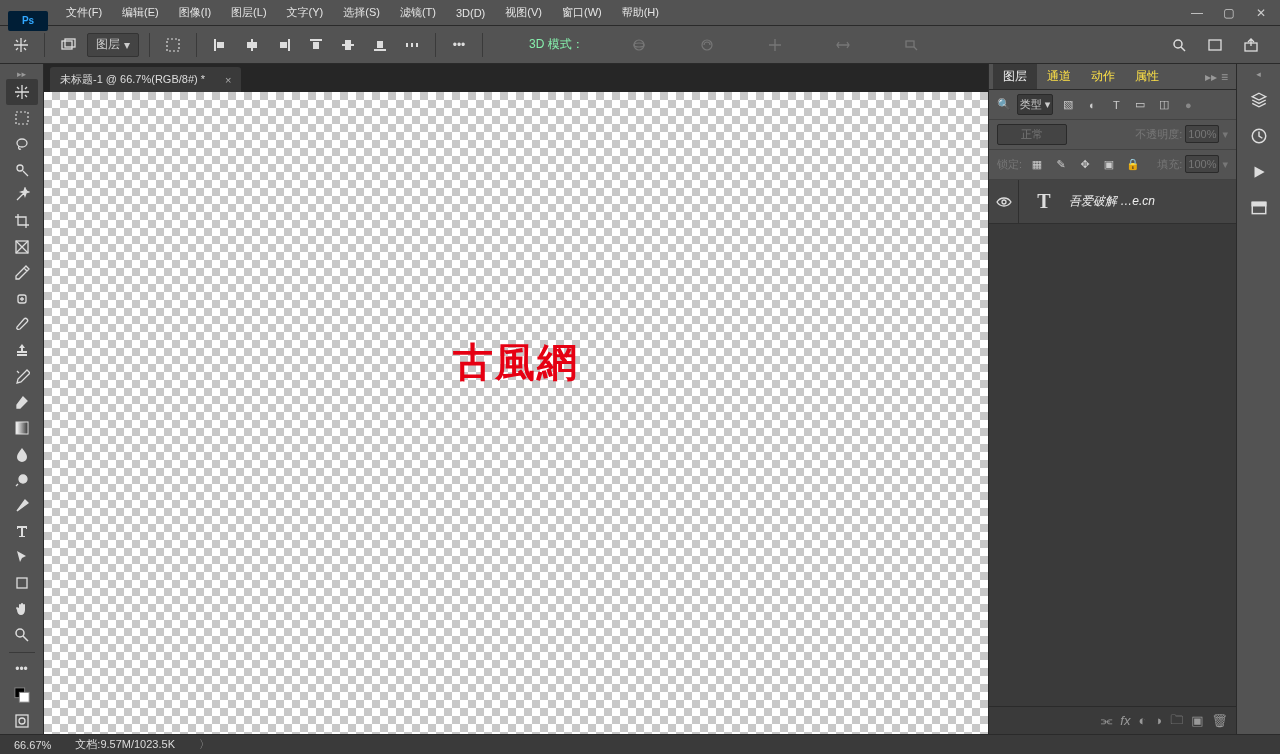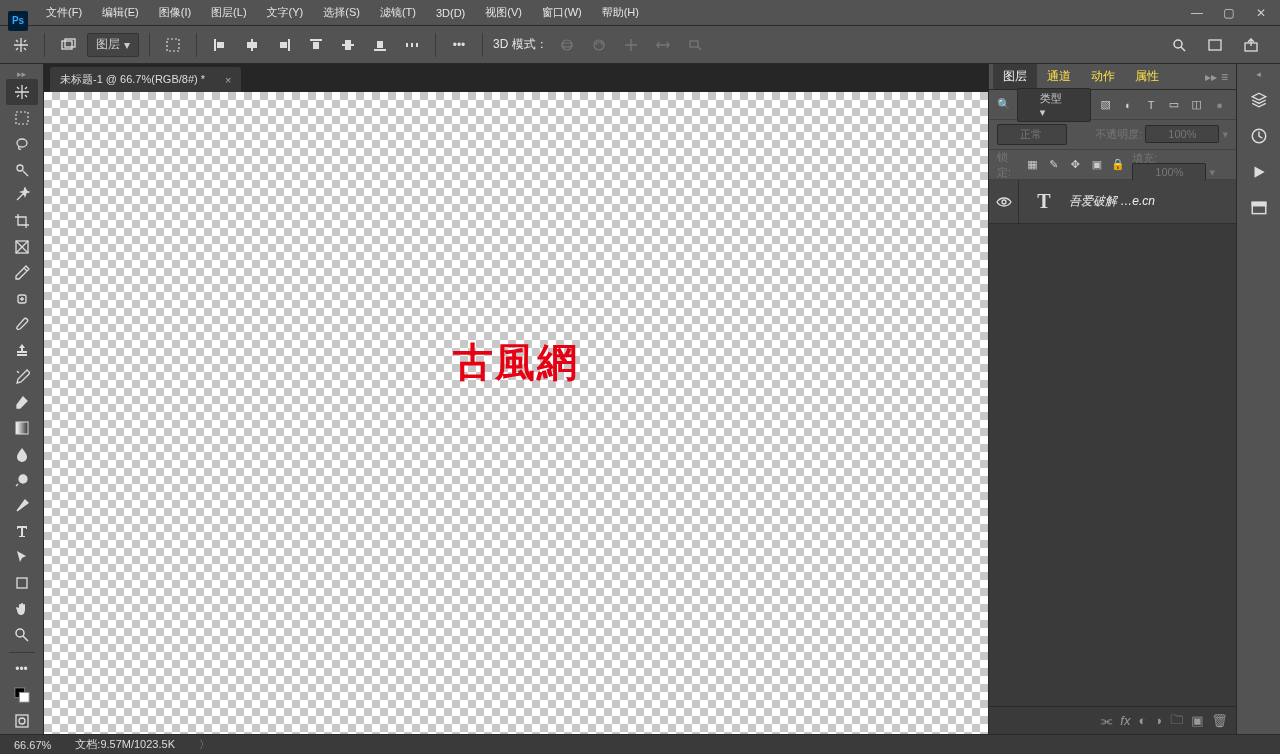--- a/index.html
+++ b/index.html
@@ -1,18 +1,18 @@
 <!DOCTYPE html>
 <html><head>
 <meta charset="utf-8">
 <style>
 * { margin:0; padding:0; box-sizing:border-box; font-family:"Microsoft YaHei",Arial,sans-serif; user-select:none; }
 body { width:1280px; height:754px; background:#323232; color:#ccc; font-size:12px; overflow:hidden; position:relative; }
 .menubar { height:26px; background:#535353; display:flex; align-items:center; padding:0 4px; border-bottom:1px solid #2a2a2a; }
-.ps-icon { width:20px; height:20px; background:#001e36; color:#31a8ff; display:flex; align-items:center; justify-content:center; font-weight:bold; font-size:10px; border-radius:2px; margin:16px 8px 0 4px; }
+.ps-icon { width:40px; height:20px; background:#001e36; color:#31a8ff; display:flex; align-items:center; justify-content:center; font-weight:bold; font-size:10px; border-radius:2px; margin:16px 8px 0 4px; }
 .menu-item { padding:4px 10px; color:#e5e5e5; cursor:pointer; font-size:11px; }
 .win-controls { margin-left:auto; display:flex; gap:2px; }
 .win-btn { width:30px; height:20px; display:flex; align-items:center; justify-content:center; color:#ccc; cursor:pointer; }
 .optbar { height:38px; background:#535353; display:flex; align-items:center; padding:0 8px; border-bottom:1px solid #2a2a2a; gap:6px; }
 .opt-tool { width:26px; height:26px; display:flex; align-items:center; justify-content:center; color:#ddd; cursor:pointer; border-radius:2px; }
 .opt-sep { width:1px; height:24px; background:#3a3a3a; margin:0 4px; }
 .opt-dd { display:flex; align-items:center; height:24px; padding:0 8px; background:#444; border:1px solid #333; border-radius:2px; cursor:pointer; font-size:12px; gap:4px; }
 .opt-right { margin-left:auto; display:flex; gap:10px; padding-right:8px; }
 .main { display:flex; height:calc(100% - 26px - 38px - 20px); }
 .toolbar { width:44px; background:#535353; border-right:1px solid #2a2a2a; display:flex; flex-direction:column; align-items:center; padding-top:4px; }
@@ -41,35 +41,35 @@
 .watermark .logo-text { color:#e60012; font-size:40px; font-weight:700; letter-spacing:2px; font-family:"SimHei","Microsoft YaHei",sans-serif; }
 .watermark .url { color:#e60012; font-size:28px; font-weight:500; margin-top:2px; }
 .right-dock { width:248px; background:#535353; border-left:1px solid #2a2a2a; display:flex; flex-direction:column; }
 .collapsed-bar { width:44px; background:#535353; border-left:1px solid #2a2a2a; display:flex; flex-direction:column; align-items:center; padding-top:4px; gap:4px; }
 .collapsed-bar .ico { width:32px; height:32px; display:flex; align-items:center; justify-content:center; color:#ddd; cursor:pointer; border-radius:2px; }
 .panel-tabs { height:26px; display:flex; align-items:center; border-bottom:1px solid #2a2a2a; padding:0 4px; }
 .panel-tab { padding:4px 10px; font-size:12px; color:#fde047; cursor:pointer; }
 .panel-tab.active { color:#eee; background:#3a3a3a; }
 .panel-tab-right { margin-left:auto; display:flex; gap:4px; color:#999; padding-right:4px; }
 .panel-row { height:30px; display:flex; align-items:center; padding:0 8px; gap:6px; border-bottom:1px solid #424242; font-size:11px; color:#ccc; }
-.panel-row .field { background:#3a3a3a; border:1px solid #2a2a2a; padding:2px 22px; border-radius:2px; font-size:11px; color:#ccc; }
+.panel-row .field { background:#3a3a3a; border:1px solid #2a2a2a; padding:2px 2px; border-radius:2px; font-size:11px; color:#ccc; }
 .panel-row .mini-ico { width:18px; height:18px; display:flex; align-items:center; justify-content:center; color:#ccc; }
 .panel-row .pct { margin-left:auto; }
-.panel-row.dim { color:#777; }
+.panel-row.dim { color:#777;text-align:center; }
 .panel-row.dim .field { color:#777; background:#444; }
 .layers-list { flex:1; background:#3a3a3a; overflow:auto; }
 .layer-item { height:44px; display:flex; align-items:center; border-bottom:1px solid #2f2f2f; background:#444; }
 .layer-vis { width:30px; display:flex; align-items:center; justify-content:center; color:#ddd; border-right:1px solid #2f2f2f; height:100%; cursor:pointer; }
 .layer-thumb { width:34px; height:34px; margin:0 8px; display:flex; align-items:center; justify-content:center; font-size:20px; font-weight:bold; color:#ddd; font-family:serif; }
 .layer-name { font-size:12px; color:#eee;font-style:italic; }
 .layer-footer { height:28px; background:#3a3a3a; border-top:1px solid #2a2a2a; display:flex; align-items:center; justify-content:flex-end; gap:8px; padding:0 8px; color:#999; }
 .layer-footer span { cursor:pointer; font-size:13px; }
 .status { height:20px; background:#3a3a3a; border-top:1px solid #2a2a2a; display:flex; align-items:center; padding:0 14px; gap:24px; font-size:11px; color:#ddd; }
 .status .chev { color:#999; cursor:pointer; }
-.dim-label { color:#e5e5e5; }
+.dim-label { color:#86efac;margin-left:36px; }
 </style>
 </head>
 <body>
 
 <div class="menubar">
   <div class="ps-icon">Ps</div>
   <div class="menu-item">文件(F)</div>
   <div class="menu-item">编辑(E)</div>
   <div class="menu-item">图像(I)</div>
   <div class="menu-item">图层(L)</div>

